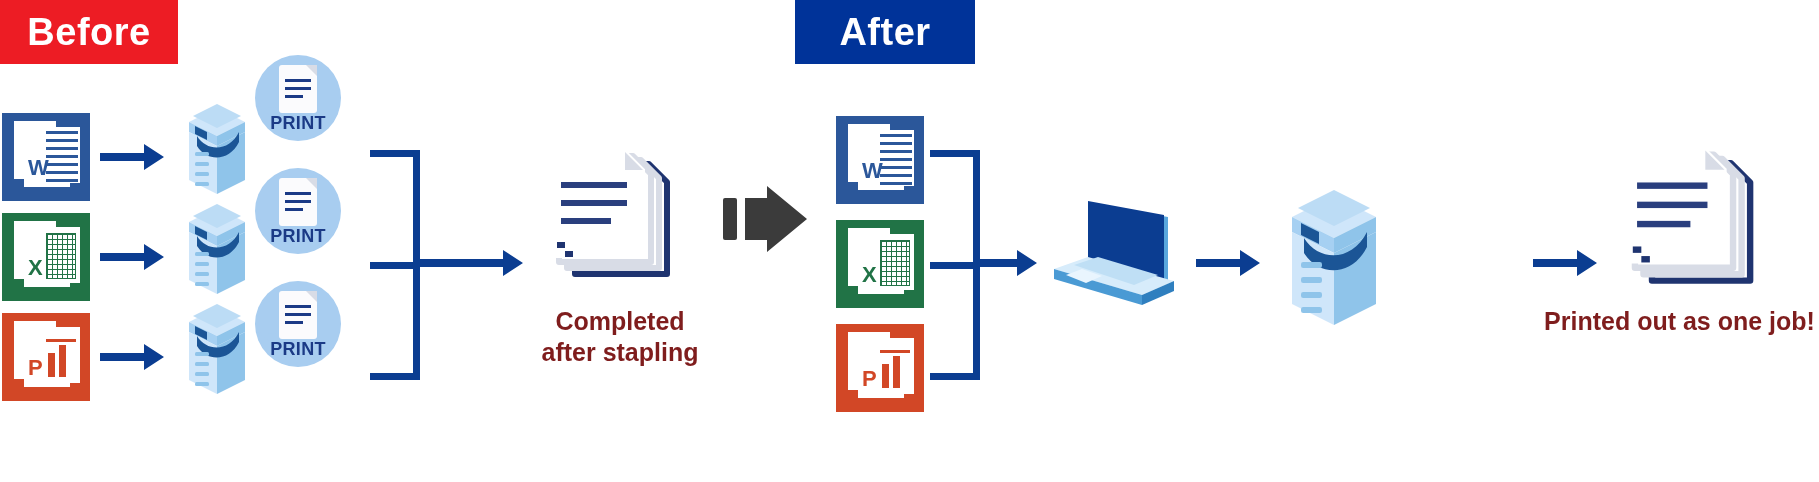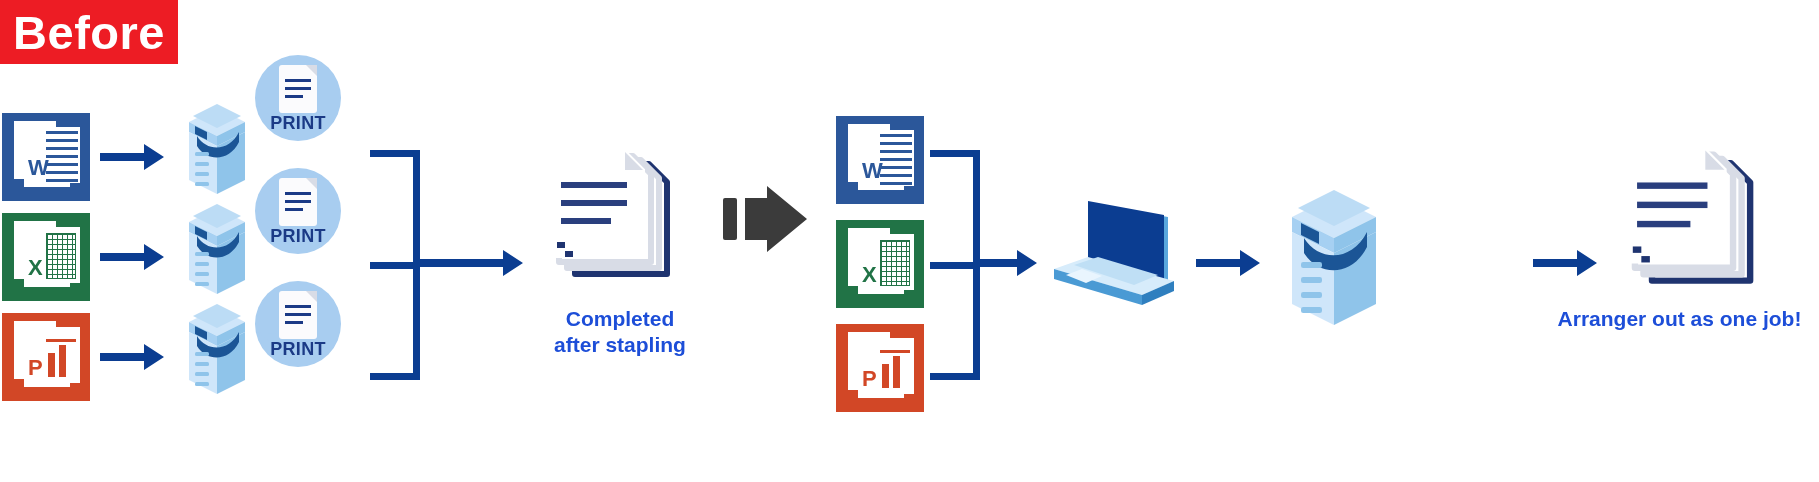--- a/index.html
+++ b/index.html
@@ -18,21 +18,21 @@
     overflow: hidden;
   }
   .abs { position: absolute; }
 
   
   .banner {
     display: flex;
     align-items: center;
     justify-content: center;
     color: #ffffff;
-    font-size: 47px;
+    font-size: 38px;
     font-weight: bold;
     letter-spacing: 0.5px;
     line-height: 1;
   }
   #banner-before {
     left: 0; top: 0; width: 178px; height: 64px;
     background: #ed1c24;
   }
   #banner-after {
     left: 795px; top: 0; width: 180px; height: 64px;
@@ -150,37 +150,40 @@
 
   
   .big-arrow { position: absolute; }
 
   
   .laptop { position: absolute; }
 
   
   .caption {
     position: absolute;
-    color: #1d4ed8;
+    color: #7f1d1d;
     font-weight: bold;
-    font-size: 21px;
+    font-size: 25px;
     line-height: 1.22;
     text-align: center;
     white-space: pre-line;
   }
 </style>
 </head>
 <body>
 
 <div id="canvas">
 
   <div class="banner abs" id="banner-before">
     <span>Before</span>
   </div>
 
+  <div class="banner abs" id="banner-after">
+    <span>After</span>
+  </div>
 
   <div class="office-icon" style="left:2px; top:113px;">
     <div class="tile tile-word"></div>
     <div class="page-back"></div>
     <div class="page-front"></div>
     <div class="page-shadow"></div>
     <div class="wlines">
       <i></i>
         <i></i>
         <i></i>
@@ -443,15 +446,15 @@
     <polygon points="14,6 88,6 106,24 106,112 14,112" fill="#ffffff" stroke="#d8dce6" stroke-width="6" stroke-linejoin="round"></polygon>
     <polygon points="6,2 80,2 98,20 98,106 6,106" fill="#ffffff" stroke="#ffffff" stroke-width="4"></polygon>
     <polygon points="80,2 98,20 80,20" fill="#d8dce6"></polygon>
     <rect x="16" y="32" width="66" height="6" fill="#2a3f7e"></rect>
     <rect x="16" y="50" width="66" height="6" fill="#2a3f7e"></rect>
     <rect x="16" y="68" width="50" height="6" fill="#2a3f7e"></rect>
     <rect x="12" y="92" width="8" height="6" fill="#1f3470"></rect>
     <rect x="20" y="101" width="8" height="6" fill="#1f3470"></rect>
   </svg>
 
-  <div class="caption" style="left:1540px; top:306px; width:279px;">Arranger out as one job!</div>
+  <div class="caption" style="left:1540px; top:306px; width:279px;">Printed out as one job!</div>
 
 </div>
 
 </body></html>

